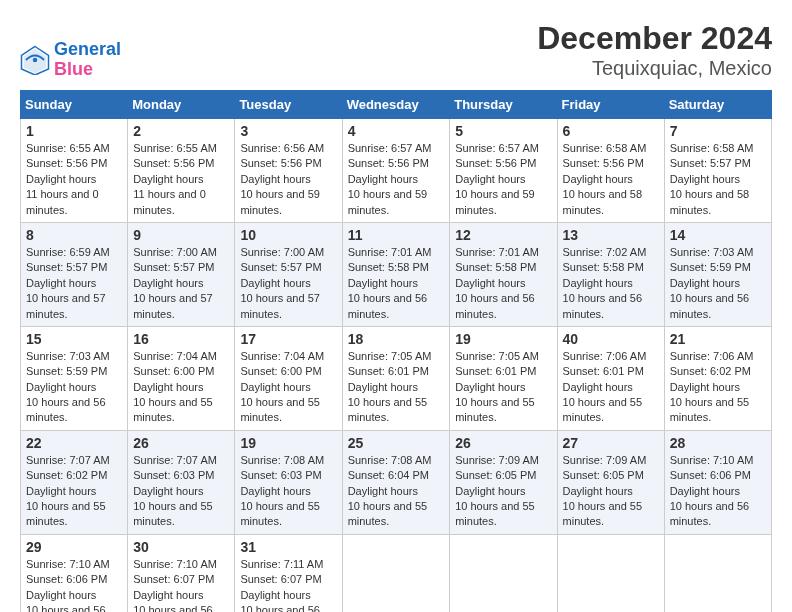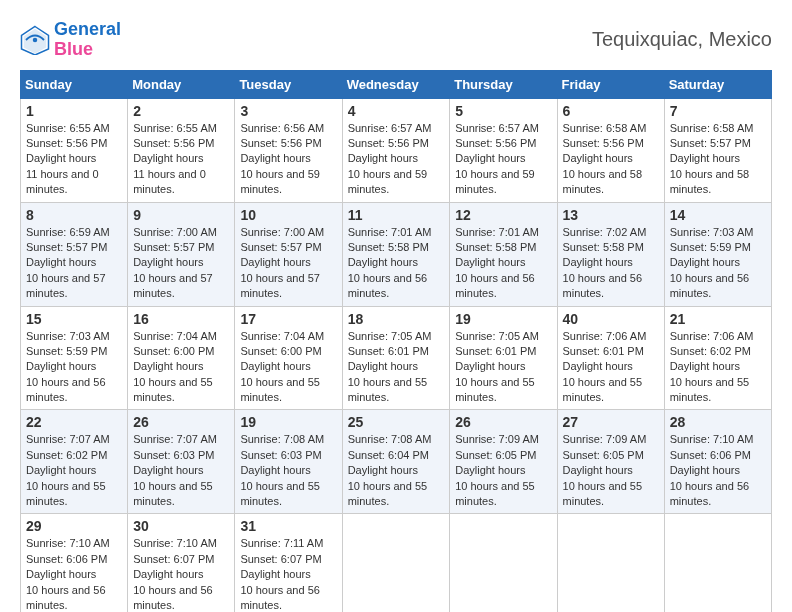--- a/index.html
+++ b/index.html
@@ -6,21 +6,21 @@
     body {
       font-family: Arial, sans-serif;
       background: #fff;
       width: 792px;
       min-height: 612px;
       padding: 20px;
     }
     .header {
       display: flex;
       justify-content: space-between;
-      align-items: center;
+      align-items: flex-end;
       margin-bottom: 10px;
       gap: 37px;
     }
     .logo {
       display: flex;
       align-items: center;
     }
     .logo-text {
       font-size: 18px;
       font-weight: bold;
@@ -104,20 +104,21 @@
       <polygon points="20,2 38,14 38,32 20,40 2,32 2,14" fill="none" stroke="#1a6fc4" stroke-width="2"></polygon>
       <path d="M8,20 Q20,8 32,20" fill="none" stroke="#1a6fc4" stroke-width="2.5"></path>
       <circle cx="20" cy="20" r="3" fill="#1a6fc4"></circle>
     </svg>
     <div class="logo-text">
       <div><span>General</span></div>
       <div><span style="color:#ec4899">Blue</span></div>
     </div>
   </div>
   <div class="title-block">
+    <div class="month-title">December 2024</div>
     <div class="location">Tequixquiac, Mexico</div>
   </div>
 </div>
 
 <table>
   <thead>
     <tr>
       <th>Sunday</th>
       <th>Monday</th>
       <th>Tuesday</th>

